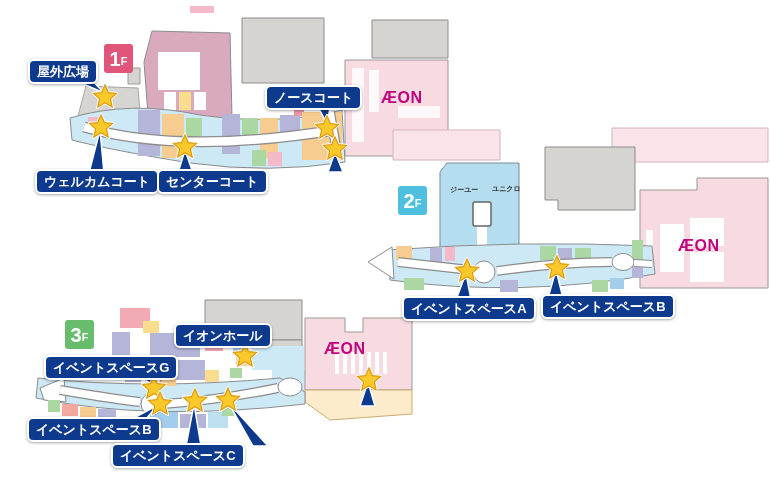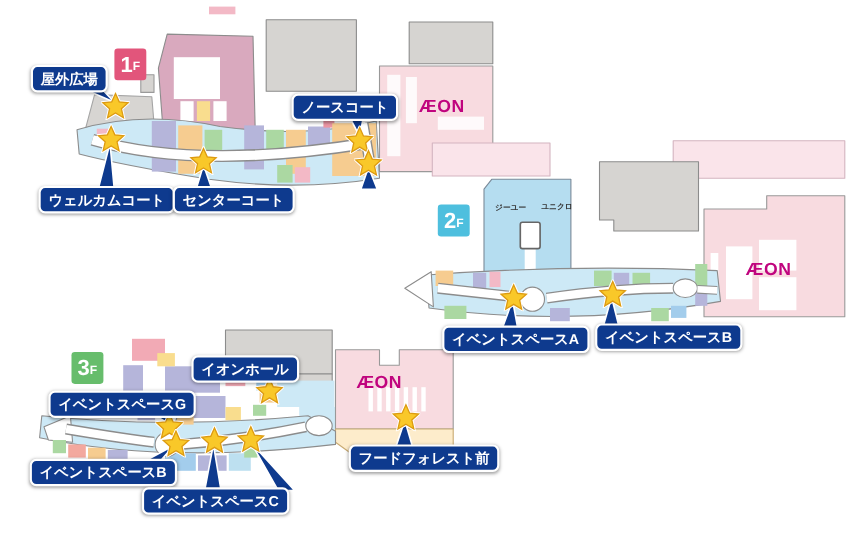--- a/index.html
+++ b/index.html
@@ -268,16 +268,15 @@
   <div class="callout" style="left:35px;top:169px;">ウェルカムコート</div>
   <div class="callout" style="left:157px;top:169px;">センターコート</div>
   <div class="callout" style="left:265px;top:85px;">ノースコート</div>
 
   <div class="callout" style="left:541px;top:294px;">イベントスペースB</div>
   <div class="callout" style="left:402px;top:296px;">イベントスペースA</div>
 
   <div class="callout" style="left:174px;top:323px;">イオンホール</div>
   <div class="callout" style="left:44px;top:355px;">イベントスペースG</div>
   <div class="callout" style="left:27px;top:417px;">イベントスペースB</div>
-  <div class="callout" style="left:129px;top:443px;text-align:center;">イベントスペースC</div>
-  <div class="callout" style="left:317px;top:404px;">フードフォレスト前</div>
+  <div class="callout" style="left:111px;top:443px;text-align:center;">イベントスペースC</div>
 
 </div>
 
 </body></html>

